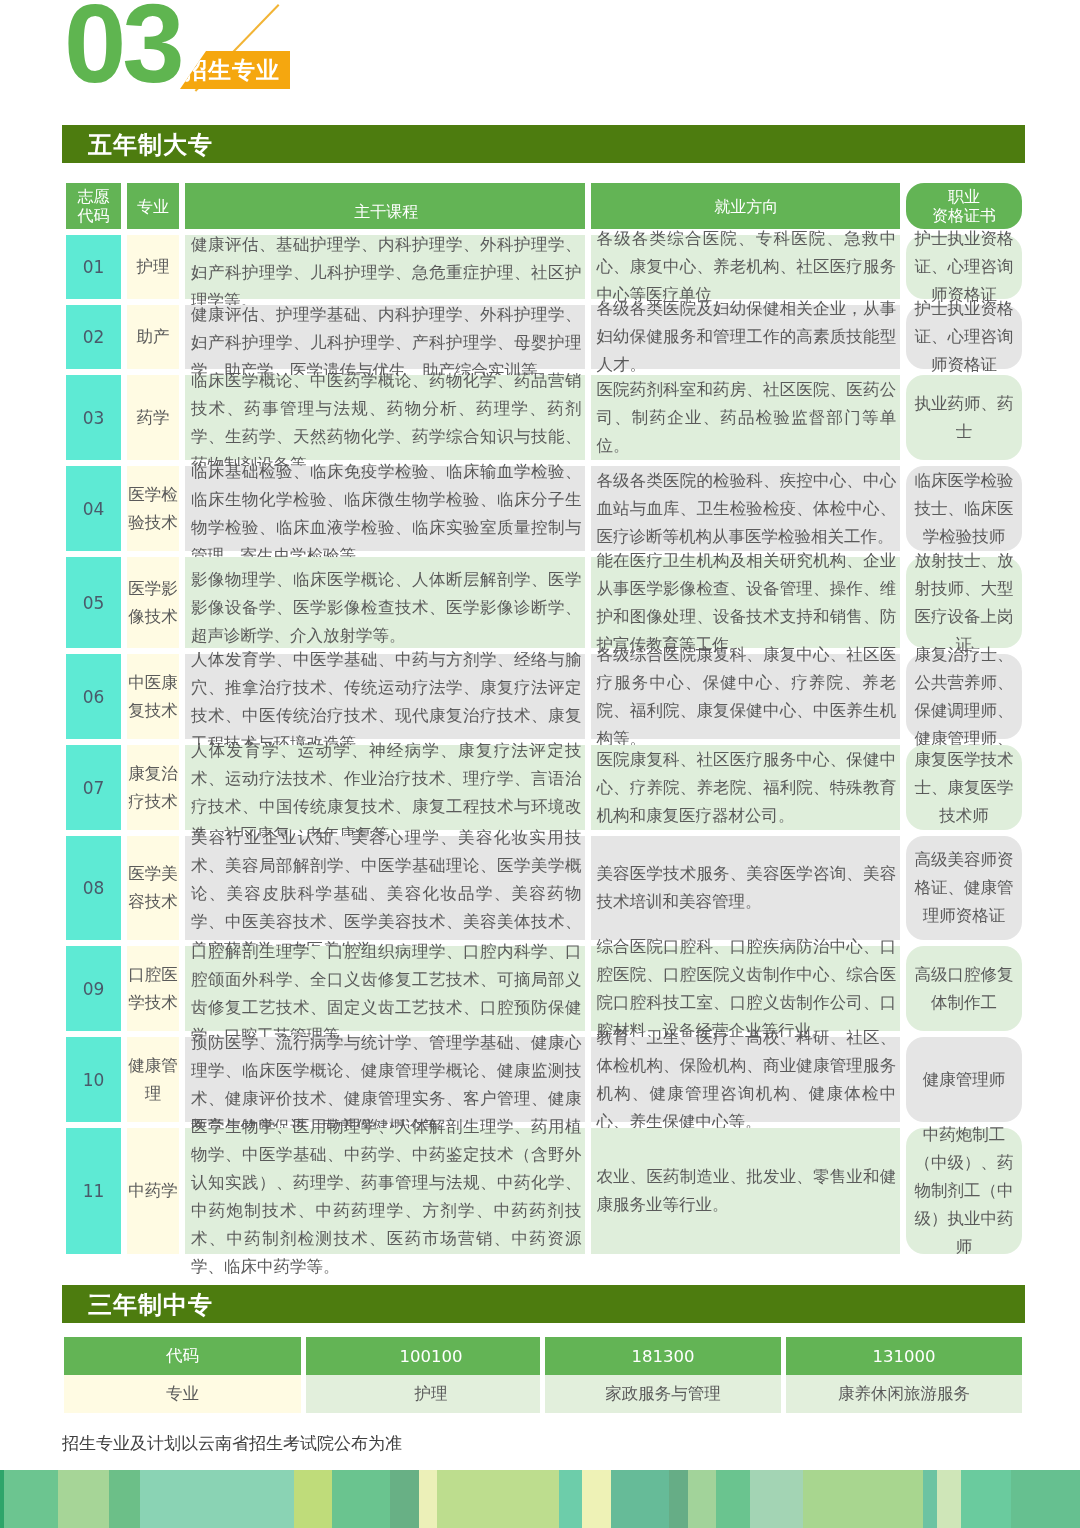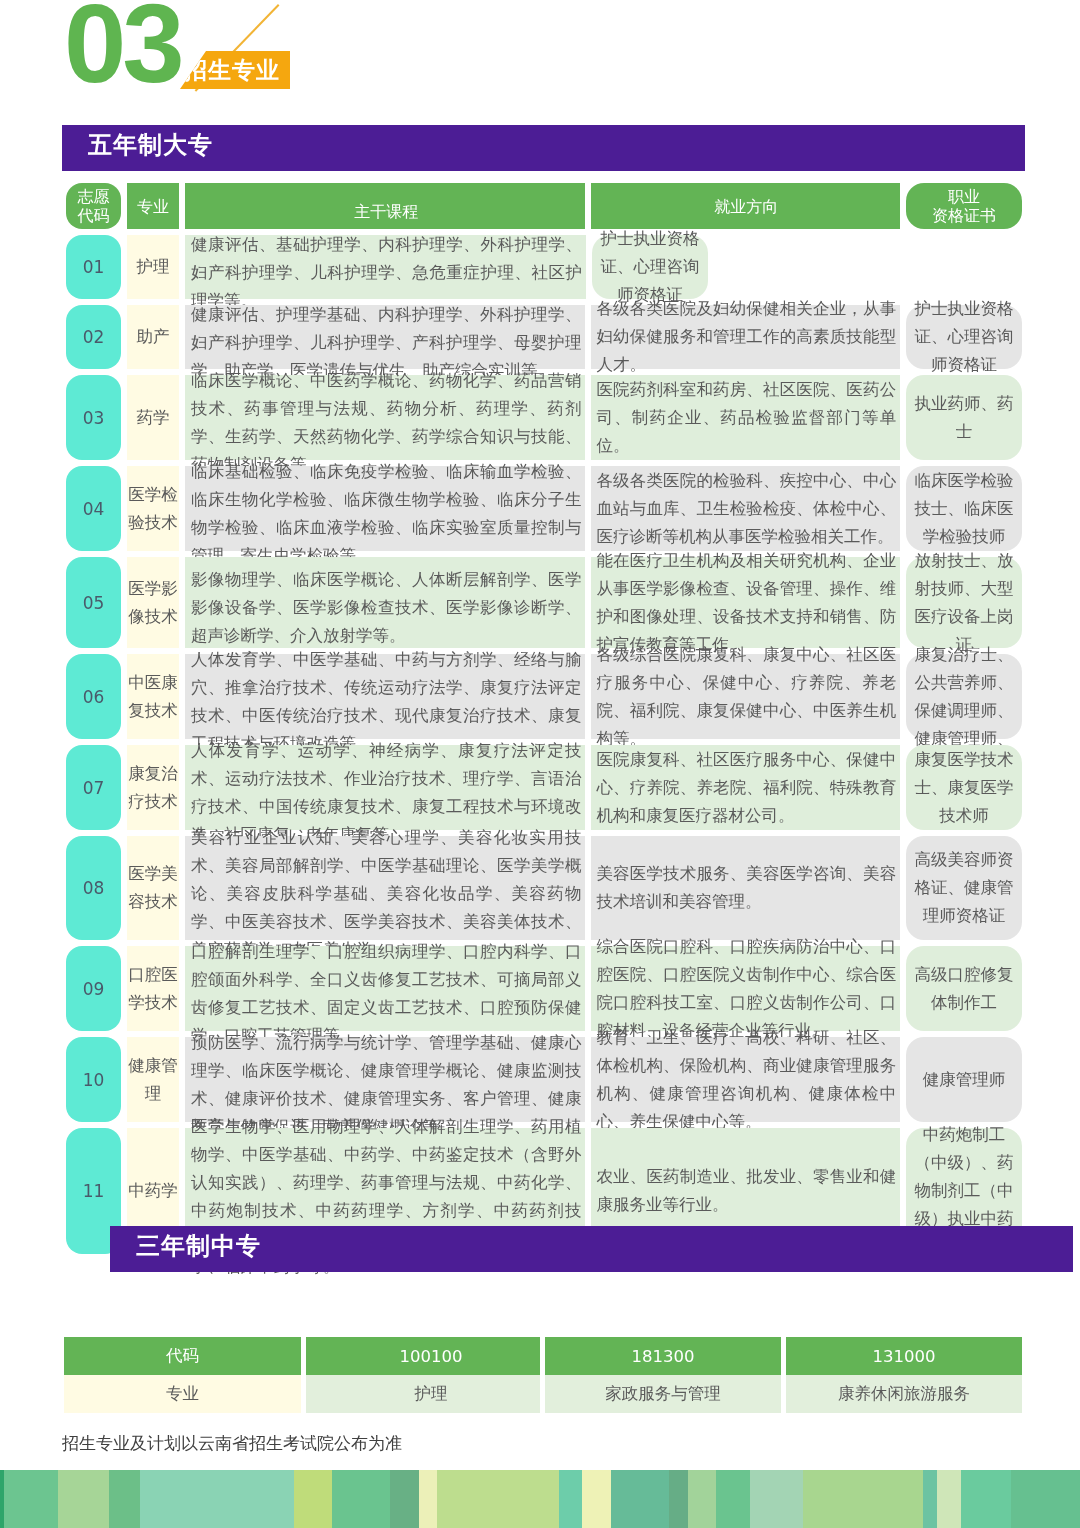--- a/index.html
+++ b/index.html
@@ -7,29 +7,29 @@
   body { position: relative; font-family: "DejaVu Sans", "Liberation Sans", sans-serif; color: #555; }
 
   
   .hdr { position: absolute; left: 60px; top: 0; width: 320px; height: 110px; }
   .big-num { position: absolute; left: 4px; top: -12px; font-family: "Liberation Sans", "DejaVu Sans", sans-serif; font-weight: 700; font-size: 112px; line-height: 112px; color: #5fb550; letter-spacing: -4px; }
   .slash { position: absolute; left: 118px; top: 4px; width: 2px; height: 120px; background: #f2b435; transform: rotate(44deg); transform-origin: top left; left: 218px; }
   .hdr-tag { position: absolute; left: 120px; top: 51px; width: 110px; height: 38px; background: #f5a70f; clip-path: polygon(26px 0, 100% 0, 100% 100%, 0 100%); }
   .hdr-tag span { position: absolute; left: 0; right: 4px; top: 4px; text-align: right; padding-right: 6px; font-weight: 700; font-size: 23px; color: #fff; letter-spacing: 1px; }
 
   
-  .band { position: absolute; left: 62px; width: 963px; height: 46px; background: #4c1d95; }
+  .band { position: absolute; left: 62px; width: 963px; height: 38px; background: #4d7c0f; }
   .band span { position: absolute; left: 26px; top: 4px; font-weight: 700; font-size: 24px; color: #fff; letter-spacing: 1px; }
 
   
   .tbl { position: absolute; left: 66px; top: 183px; width: 956px; }
   .row { display: flex; margin-bottom: 6px; }
   .c { display: flex; align-items: center; margin-right: 6px; font-size: 16.5px; line-height: 28px; color: #5a5a5a; }
   .c:last-child { margin-right: 0; }
-  .c.w1 { width: 55px; justify-content: center; border-radius: 16px; }
+  .c.w1 { width: 55px; justify-content: center; }
   .c.w2 { width: 52px; justify-content: center; text-align: center; }
   .c.w3 { width: 401px; padding: 11px 4px 0 6px; text-align: justify; }
   .c.w4 { width: 309px; padding: 0 4px 0 5px; text-align: justify; }
   .c.w5 { width: 116px; justify-content: center; text-align: center; padding: 0 2px; border-radius: 18px; }
   .hrow .c { background: #63b455; color: #ffffff; height: 46px; justify-content: center; text-align: center; font-size: 16px; line-height: 19px; }
   .code { background: #5eead4; font-size: 17px; color: #4a5a6a; }
   .major { background: #fffbe3; }
   .shaded .w3, .shaded .w4, .shaded .w5 { background: #dfeedb; }
   .plain .w3, .plain .w4, .plain .w5 { background: #e5e5e5; }
 
@@ -80,20 +80,21 @@
           <div>职业</div>
           <div>资格证书</div>
         </div>
     </div>
   </div>
 
   <div class="row shaded" style="height:64px;">
     <div class="c w1 code">01</div>
     <div class="c w2 major">护理</div>
     <div class="c w3">健康评估、基础护理学、内科护理学、外科护理学、妇产科护理学、儿科护理学、急危重症护理、社区护理学等。</div>
+    <div class="c w4">各级各类综合医院、专科医院、急救中心、康复中心、养老机构、社区医疗服务中心等医疗单位</div>
     <div class="c w5">护士执业资格证、心理咨询师资格证</div>
   </div>
 
   <div class="row plain" style="height:64px;">
     <div class="c w1 code">02</div>
     <div class="c w2 major">助产</div>
     <div class="c w3">健康评估、护理学基础、内科护理学、外科护理学、妇产科护理学、儿科护理学、产科护理学、母婴护理学、助产学、医学遗传与优生、助产综合实训等。</div>
     <div class="c w4">各级各类医院及妇幼保健相关企业，从事妇幼保健服务和管理工作的高素质技能型人才。</div>
     <div class="c w5">护士执业资格证、心理咨询师资格证</div>
   </div>
@@ -164,21 +165,21 @@
 
   <div class="row shaded" style="height:126px;">
     <div class="c w1 code">11</div>
     <div class="c w2 major">中药学</div>
     <div class="c w3">医学生物学、医用物理学、人体解剖生理学、药用植物学、中医学基础、中药学、中药鉴定技术（含野外认知实践）、药理学、药事管理与法规、中药化学、中药炮制技术、中药药理学、方剂学、中药药剂技术、中药制剂检测技术、医药市场营销、中药资源学、临床中药学等。</div>
     <div class="c w4">农业、医药制造业、批发业、零售业和健康服务业等行业。</div>
     <div class="c w5">中药炮制工（中级）、药物制剂工（中级）执业中药师</div>
   </div>
 </div>
 
-<div class="band" style="top:1226px;margin-left:48px;">
+<div class="band" style="top:1285px;">
   <span>三年制中专</span>
 </div>
 
 <div class="tbl2">
   <div class="t2row t2head" style="margin-bottom:0;">
     <div class="c2 cw1">代码</div>
     <div class="c2 cw2">100100</div>
     <div class="c2 cw3">181300</div>
     <div class="c2 cw4">131000</div>
   </div>

